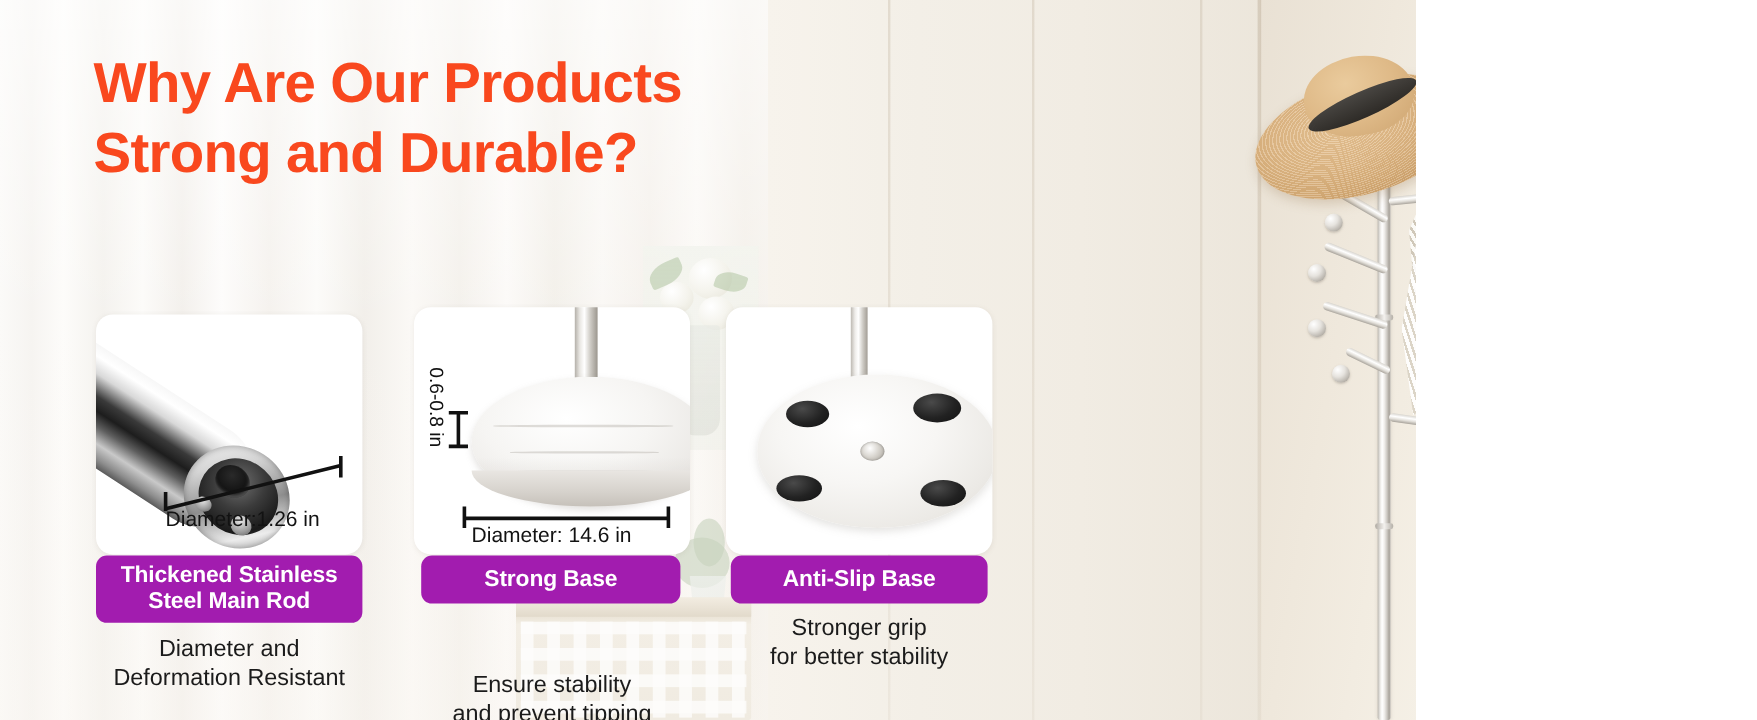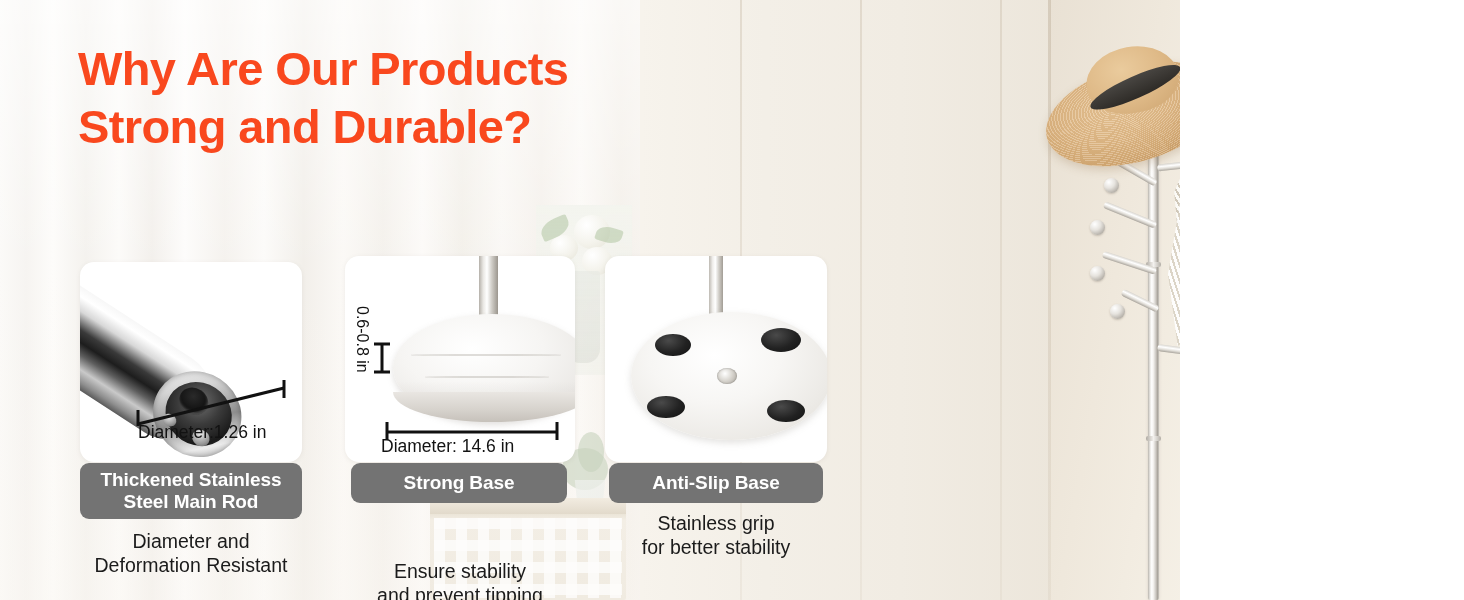--- a/index.html
+++ b/index.html
@@ -262,21 +262,21 @@
     position: absolute;
     top: 0; left: 0;
     background: #ffffff;
     border-radius: 14px;
     overflow: hidden;
     box-shadow: 0 1px 4px rgba(120,110,95,0.10);
   }
 
   .card-badge {
     position: absolute;
-    background: #737373;
+    background: #a21caf;
     border-radius: 9px;
     color: #ffffff;
     font-size: 19px;
     font-weight: bold;
     line-height: 1.18;
     display: flex;
     align-items: center;
     justify-content: center;
     text-align: center;
     white-space: pre-line;
@@ -533,21 +533,21 @@
         </svg>
 
         <div class="dim-text-vert" style="left:26px; top:50px;">0.6-0.8 in</div>
 
         <svg style="position:absolute; left:38px; top:164px;" width="178" height="20" viewBox="0 0 178 20">
           <line x1="4" y1="12" x2="174" y2="12" stroke="#111111" stroke-width="3"></line>
           <line x1="4" y1="2" x2="4" y2="20" stroke="#111111" stroke-width="3"></line>
           <line x1="174" y1="2" x2="174" y2="20" stroke="#111111" stroke-width="3"></line>
         </svg>
 
-        <div class="dim-text" style="left:36px; top:180px;">Diameter: 14.6 in</div>
+        <div class="dim-text" style="left:48px; top:180px;">Diameter: 14.6 in</div>
       </div>
 
       <div class="card-badge" style="left:6px; top:207px; width:216px; height:40px;">Strong Base</div>
 
       <div class="card-caption" style="left:-8px; top:256px; width:246px;margin-top:48px;">Ensure stability
 and prevent tipping</div>
     </div>
 
     <div class="card" style="left:605px; top:256px; width:222px;">
 
@@ -557,18 +557,18 @@
           <div class="pad" style="left:24px; top:22px; width:36px; height:22px;"></div>
           <div class="pad" style="left:130px; top:16px; width:40px; height:24px;"></div>
           <div class="pad" style="left:16px; top:84px; width:38px; height:22px;"></div>
           <div class="pad" style="left:136px; top:88px; width:38px; height:22px;"></div>
           <div class="center-screw" style="left:86px; top:56px; width:20px; height:16px;"></div>
         </div>
       </div>
 
       <div class="card-badge" style="left:4px; top:207px; width:214px; height:40px;">Anti-Slip Base</div>
 
-      <div class="card-caption" style="left:-8px; top:256px; width:238px;">Stainless grip
+      <div class="card-caption" style="left:-8px; top:256px; width:238px;">Stronger grip
 for better stability</div>
     </div>
 
   </div>
 </div>
 
 </body></html>

